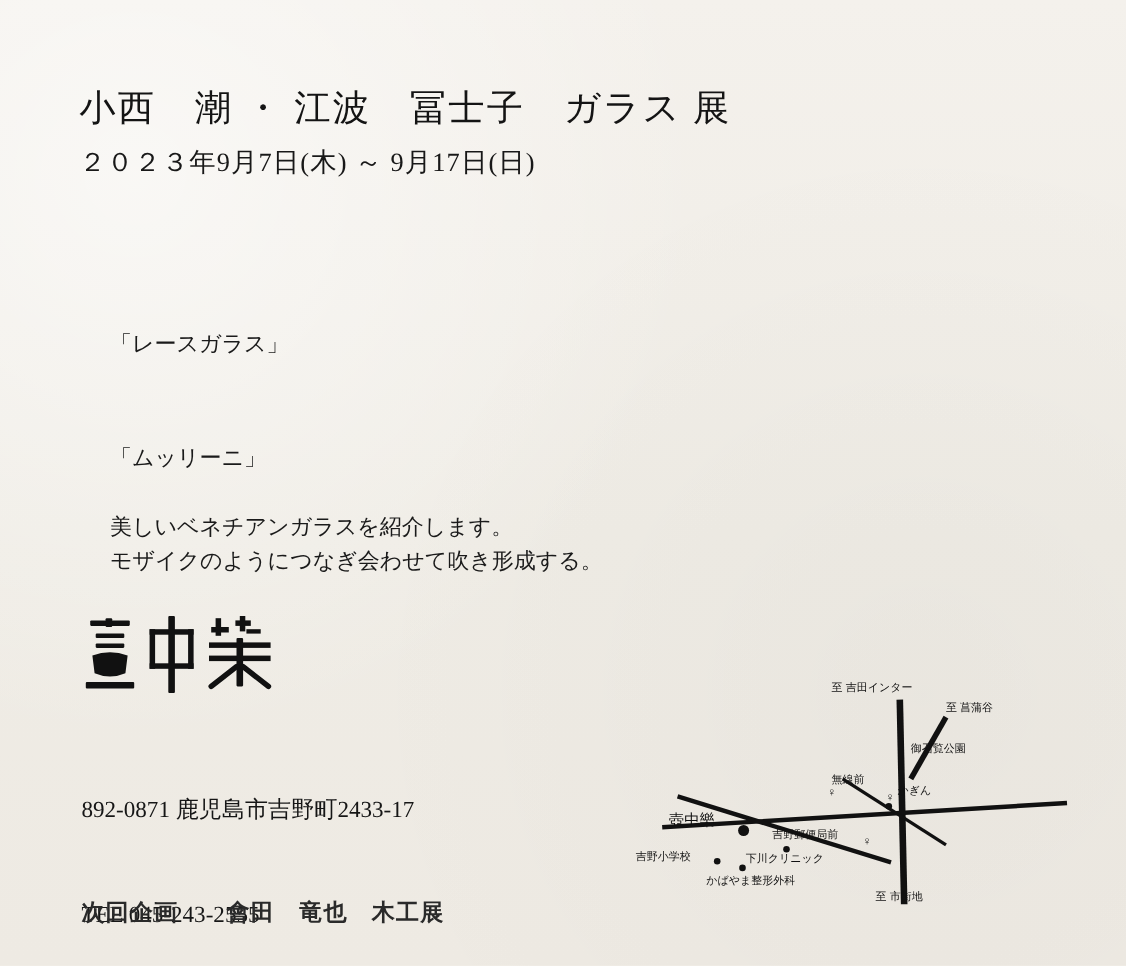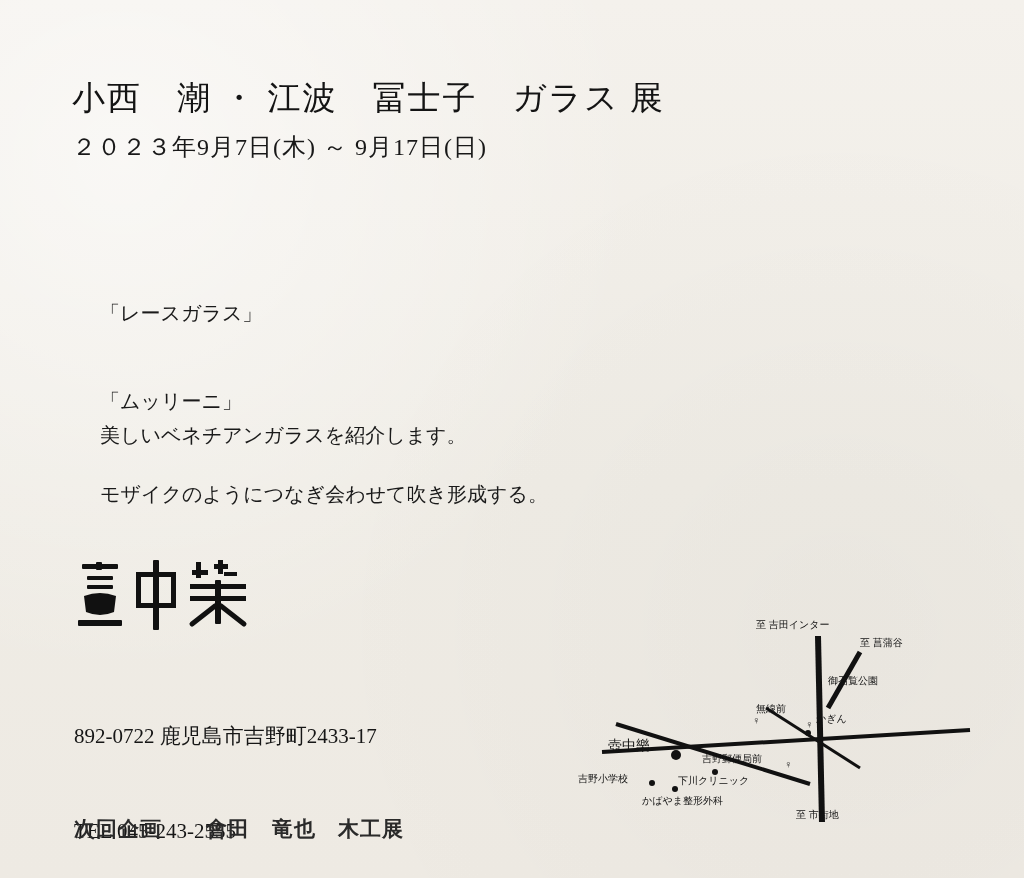--- a/index.html
+++ b/index.html
@@ -52,22 +52,22 @@
   .body-block {
     position: absolute;
     left: 72px;
     font-size: 20px;
     line-height: 31px;
     color: #1a1a1a;
     white-space: pre;
     margin-left: 28px;
   }
   #block-lace { top: 236px; }
-  #block-murrine { top: 324px; }
-  #block-closing { top: 420px; }
+  #block-murrine { top: 340px; }
+  #block-closing { top: 464px; }
 
   .logo {
     position: absolute;
     left: 74px;
     top: 560px;
     width: 190px;
     height: 74px;
   }
   .logo svg { display: block; }
 
@@ -158,21 +158,21 @@
         <rect x="116" y="24" width="56" height="5" stroke="none"></rect>
         <rect x="116" y="36" width="56" height="5" stroke="none"></rect>
         <rect x="141" y="20" width="6" height="44" rx="1" stroke="none"></rect>
         <path d="M141 46 L118 64" stroke-width="5" fill="none" stroke-linecap="round"></path>
         <path d="M147 46 L170 64" stroke-width="5" fill="none" stroke-linecap="round"></path>
       </g>
     </svg>
   </div>
 
   <div class="info">
-    <span class="line">892-0722 鹿児島市吉野町2433-17</span>
+    <span class="line">892-0871 鹿児島市吉野町2433-17</span>
     <span class="line">TEL 045-243-2555</span>
     
     
     
   </div>
 
   <div class="next-show">次回企画　　會田　竜也　木工展</div>
 
   <div class="map">
     <svg width="420" height="250" viewBox="0 0 420 250" aria-hidden="true">

